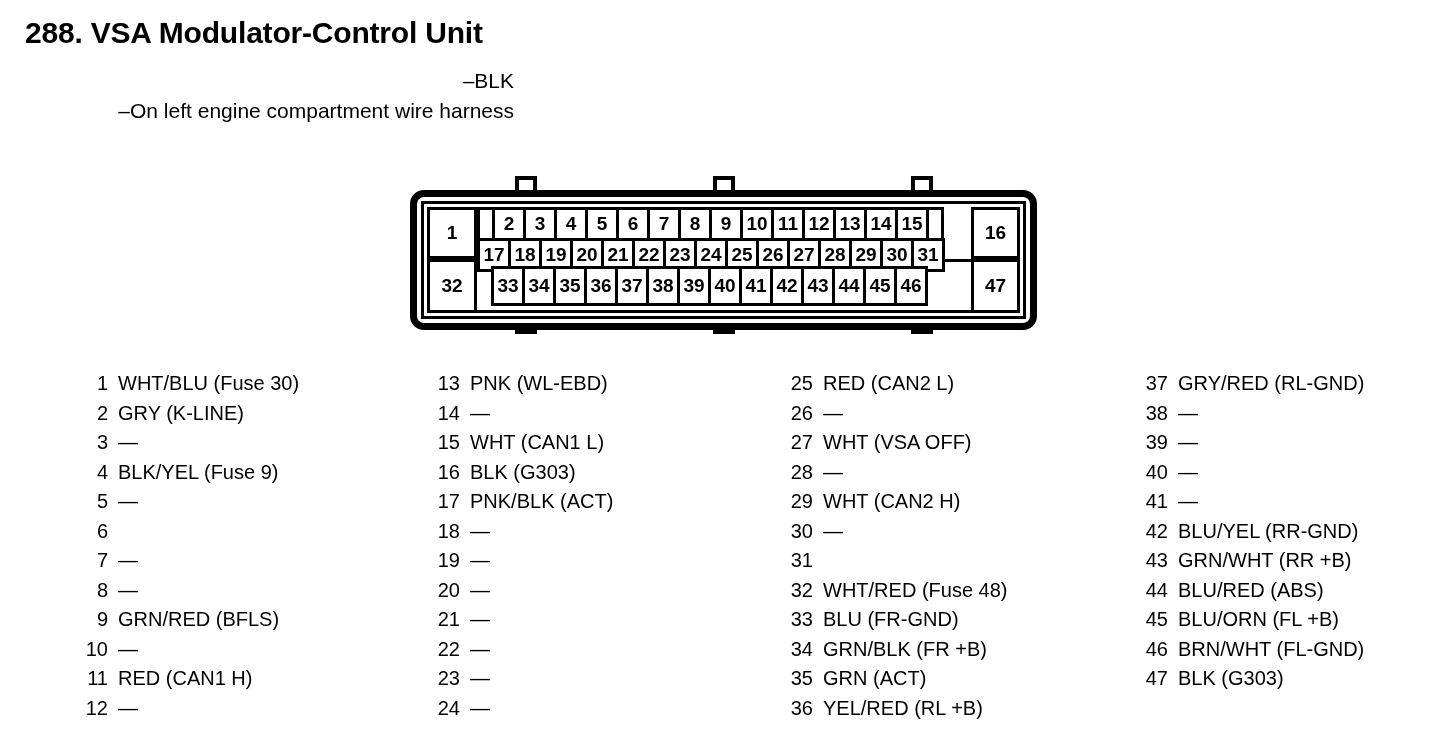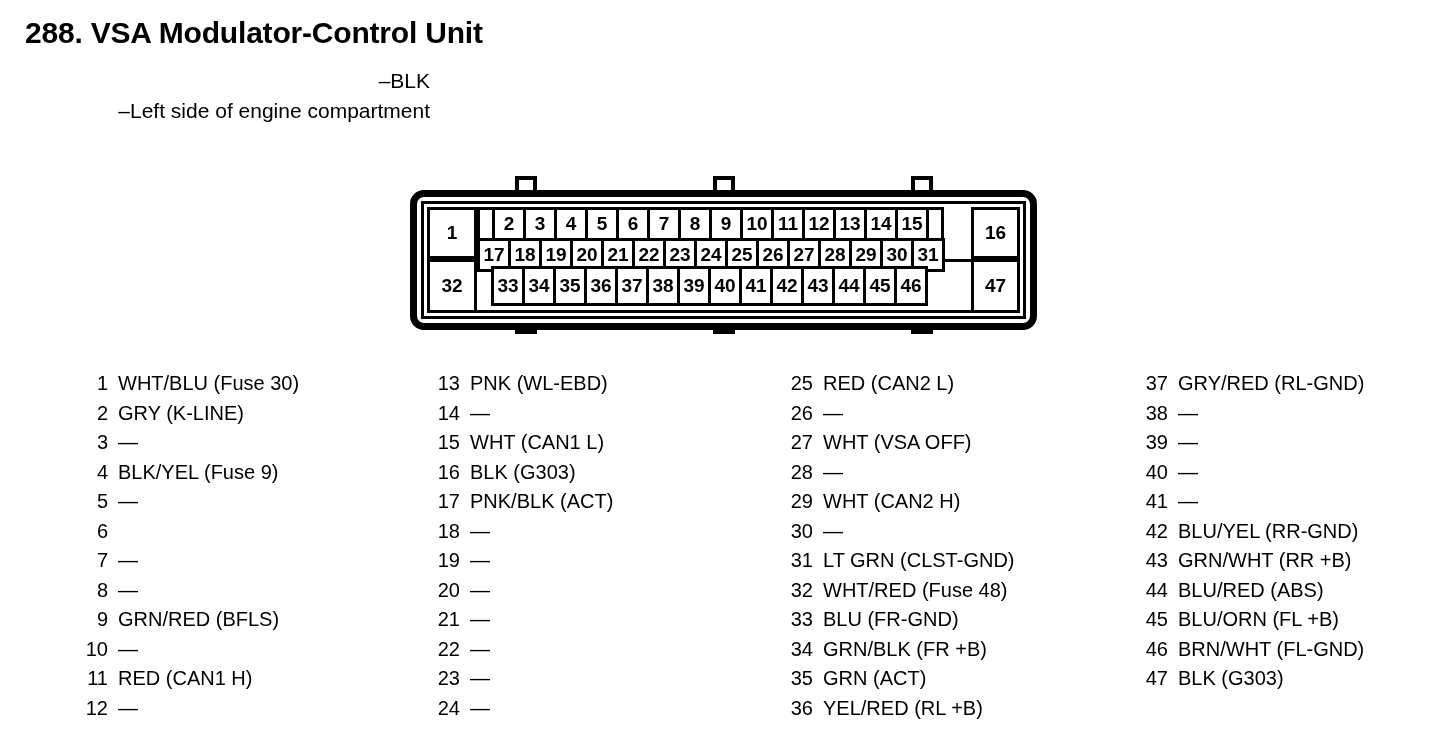--- a/index.html
+++ b/index.html
@@ -103,21 +103,21 @@
   }
   .pindesc{display:inline-block;}
 </style>
 </head>
 <body>
 
 <div id="title">288. VSA Modulator-Control Unit</div>
 
 <div id="bullets">
     <div class="bullet"><span class="dash">–</span><span>BLK</span></div>
-    <div class="bullet"><span class="dash">–</span><span>Left side of engine compartment</span></div>
+    <div class="bullet"><span class="dash">–</span><span>On left engine compartment wire harness</span></div>
   </div>
 
 <div id="connector">
   <div class="tab top" style="left:110px;"></div>
   <div class="tab top" style="left:308px;"></div>
   <div class="tab top" style="left:506px;"></div>
   <div class="tab bot" style="left:110px;"></div>
   <div class="tab bot" style="left:308px;"></div>
   <div class="tab bot" style="left:506px;"></div>
 
@@ -306,21 +306,20 @@
       <div class="pinentry">
         <span class="pinnum">29</span>
         <span class="pindesc">WHT (CAN2 H)</span>
       </div>
       <div class="pinentry">
         <span class="pinnum">30</span>
         <span class="pindesc">—</span>
       </div>
       <div class="pinentry">
         <span class="pinnum">31</span>
-        <span class="pindesc">LT GRN (CLST-GND)</span>
       </div>
       <div class="pinentry">
         <span class="pinnum">32</span>
         <span class="pindesc">WHT/RED (Fuse 48)</span>
       </div>
       <div class="pinentry">
         <span class="pinnum">33</span>
         <span class="pindesc">BLU (FR-GND)</span>
       </div>
       <div class="pinentry">

